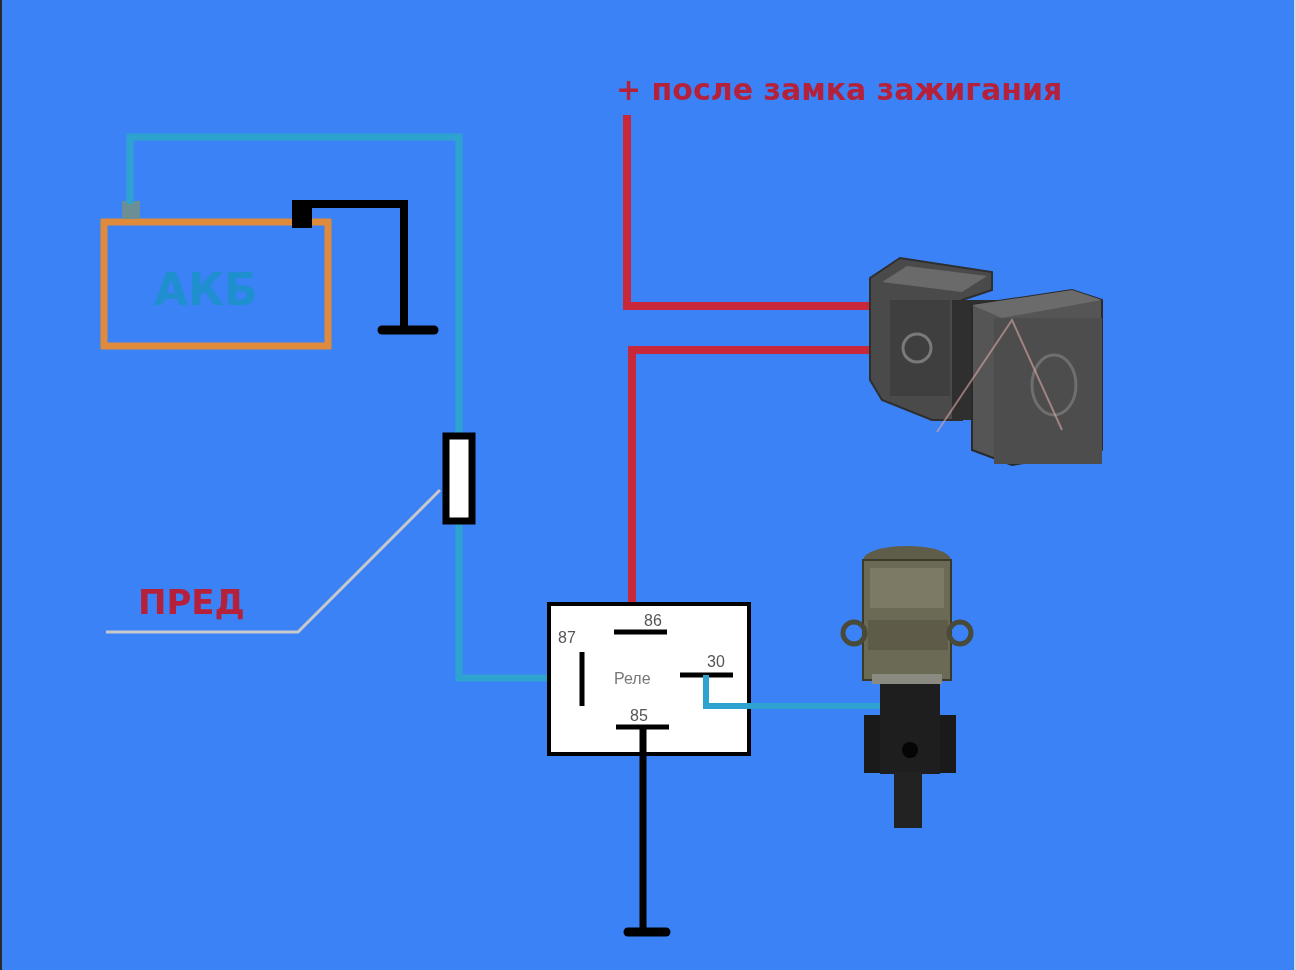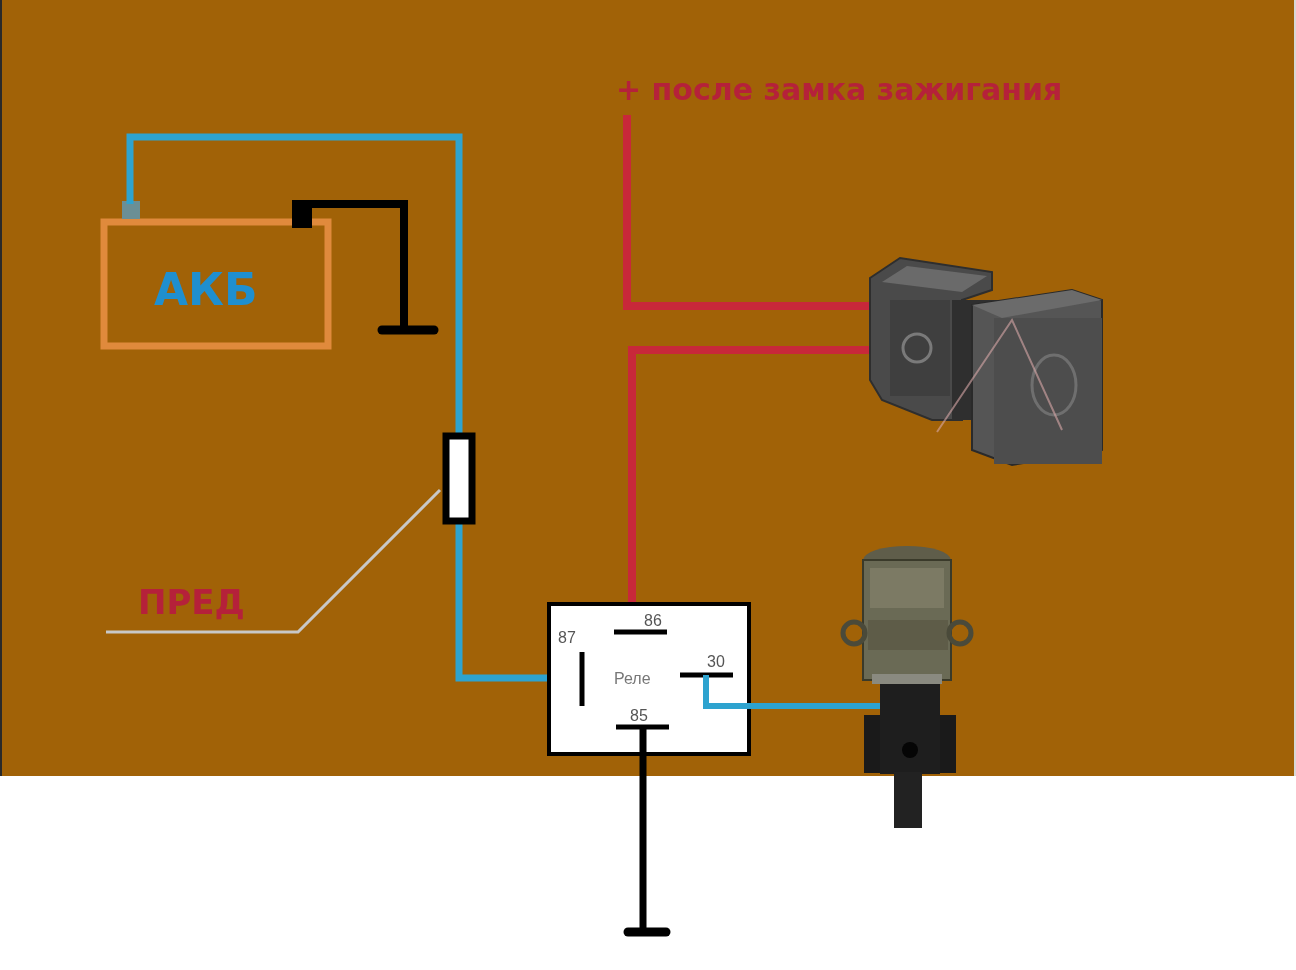--- a/index.html
+++ b/index.html
@@ -1,17 +1,17 @@
 <!DOCTYPE html>
 <html><head>
   <meta charset="utf-8">
   <style>
     html, body { margin: 0; padding: 0; background: #ffffff; }
     body { width: 1296px; height: 970px; overflow: hidden; position: relative; }
-    .frame { position: absolute; left: 0; top: 0; width: 1296px; height: 776px; background: #a16207;
+    .frame { position: absolute; left: 0; top: 0; width: 1296px; height: 970px; background: #3b82f6;
              border-left: 2px solid #2a2a2a; border-right: 2px solid #d8d8d8; box-sizing: border-box; }
     svg { position: absolute; left: 0; top: 0; }
     .lbl-bold { font-family: "DejaVu Sans", sans-serif; font-weight: bold; }
     .lbl-small { font-family: "Liberation Sans", sans-serif; }
   </style>
 </head>
 <body>
 
 <div class="frame">
 <svg width="1296" height="970" viewBox="0 0 1296 970">

